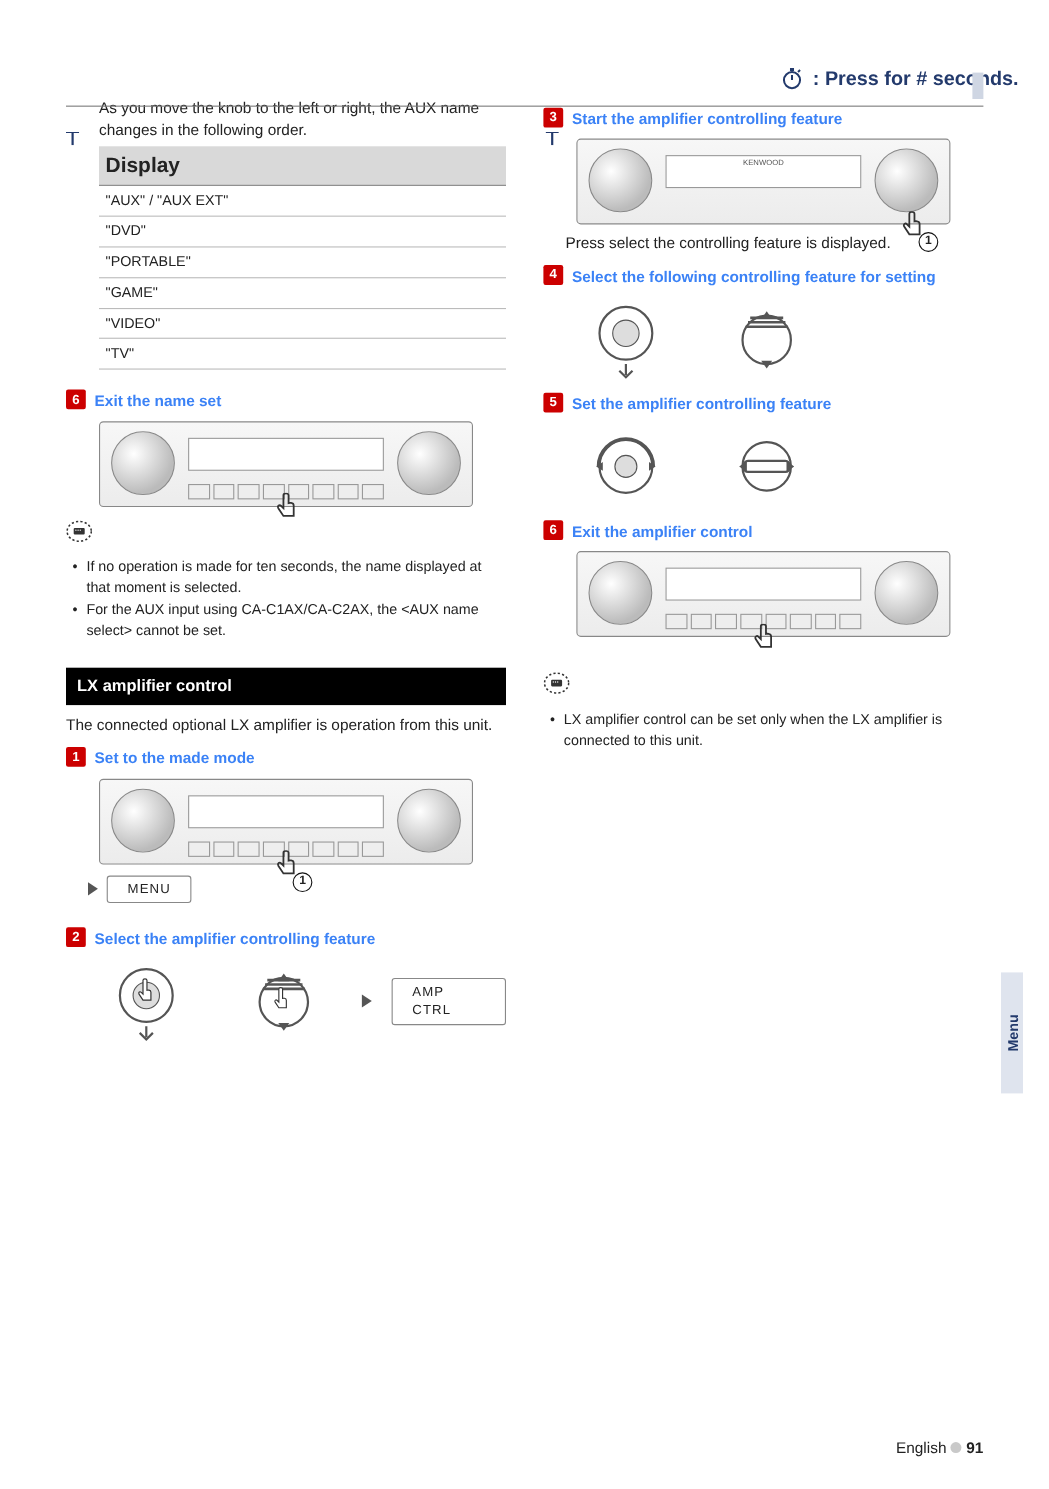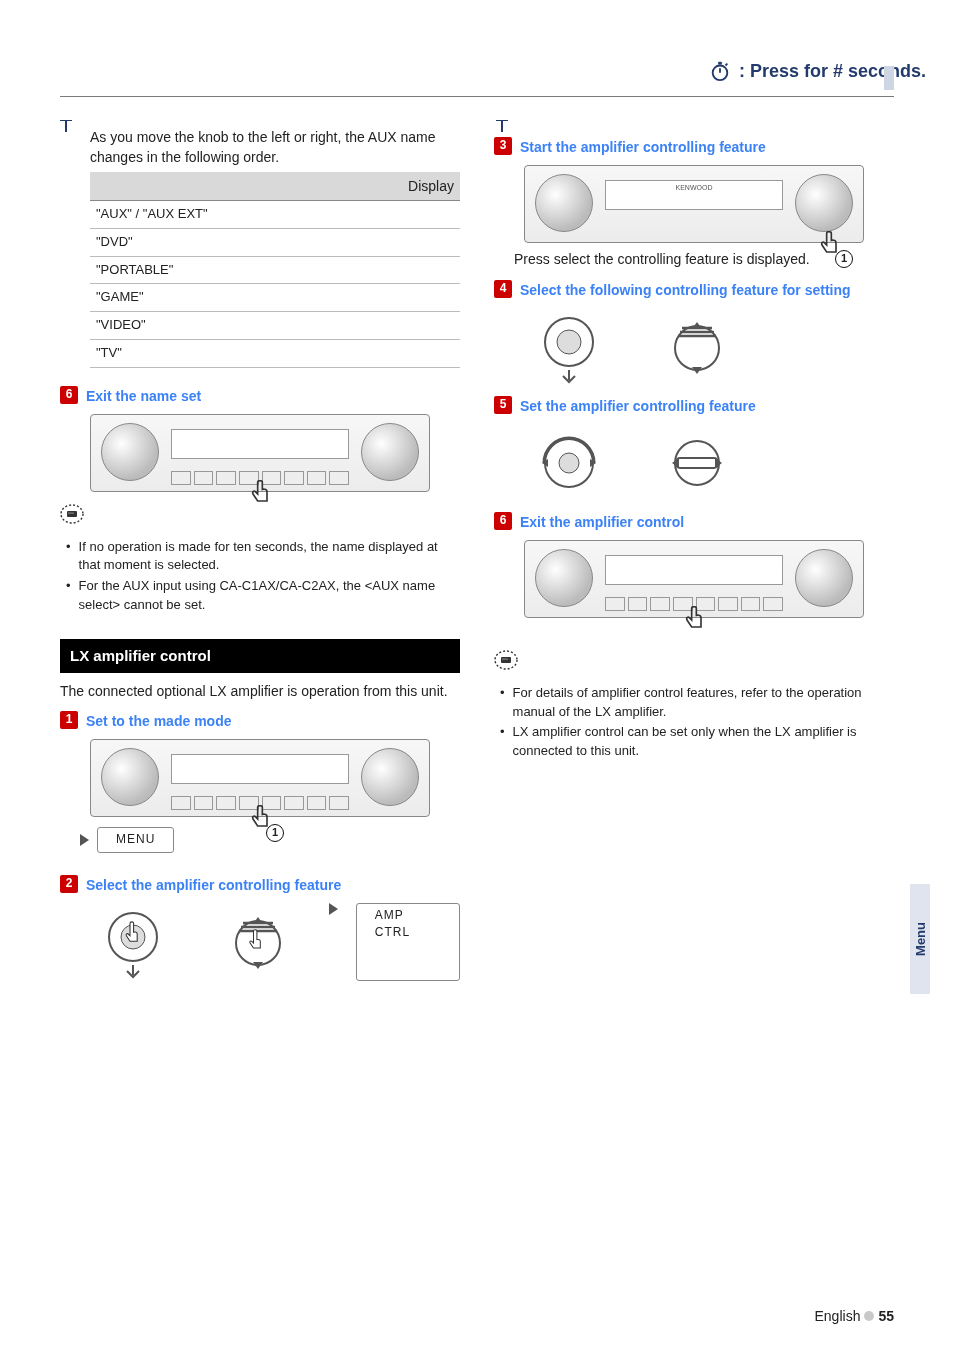--- a/index.html
+++ b/index.html
@@ -7,59 +7,59 @@
   body { position: relative; padding: 40px 60px 0 60px; }
 
   
   .header-strip { position: absolute; top: 60px; left: 0; right: 0; display: flex; justify-content: flex-end; align-items: center; padding-right: 28px; }
   .header-rule { position: absolute; top: 96px; left: 60px; right: 60px; height: 1px; background: #7a7a7a; }
   .header-text { font-weight: 700; font-size: 18px; color: #233a6c; display: flex; align-items: center; gap: 8px; }
   .stopwatch-icon { width: 22px; height: 22px; }
   .header-tab { position: absolute; top: 66px; right: 60px; width: 10px; height: 24px; background: #cfd6e3; }
 
   
-  .columns { display: flex; gap: 34px; margin-top: 87px; }
+  .columns { display: flex; gap: 34px; margin-top: 48px; }
   .col { flex: 1 1 0; min-width: 0; font-size: 14px; line-height: 1.45; }
 
   
   .step { display: flex; align-items: flex-start; gap: 8px; margin: 10px 0 6px 0; }
   .step-num { background: #cc0000; color: #fff; font-weight: 700; font-size: 12px; width: 18px; height: 18px; display: inline-flex; align-items: center; justify-content: center; border-radius: 2px; flex: 0 0 auto; }
   .step-title { font-weight: 700; color: #3b82f6; }
 
   
   .black-heading { background: #000; color: #fff; font-weight: 700; padding: 6px 10px; margin: 24px 0 8px 0; font-size: 15px; }
 
   
   .note-icon-row { margin-top: 10px; }
   .note-icon { width: 24px; height: 24px; }
   .bullets { margin: 6px 0 0 6px; }
   .bullets li { list-style: none; display: flex; gap: 8px; margin: 2px 0; font-size: 13px; color: #222; }
   .bullets li::before { content: "•"; }
 
   
   .display-table { width: 100%; border-collapse: collapse; margin-top: 4px; }
-  .display-table th { text-align: right; background: #d9d9d9; font-weight: 400; font-size: 14px; padding: 4px 6px; border-bottom: 1px solid #888; }
+  .display-table th { text-align: left; background: #d9d9d9; font-weight: 700; font-size: 19px; padding: 4px 6px; border-bottom: 1px solid #888; }
   .display-table td { font-size: 13px; padding: 4px 6px; border-bottom: 1px solid #bbb; }
 
   
   .device { display: flex; justify-content: center; margin: 8px 0 6px 0; }
   .device-wide { width: 340px; height: 78px; border: 1px solid #888; border-radius: 4px; background: linear-gradient(#f7f7f7,#ececec); position: relative; }
   .device-wide .knob-l, .device-wide .knob-r { position: absolute; top: 8px; width: 58px; height: 58px; border-radius: 50%; background: radial-gradient(circle at 35% 35%, #fff, #bbb 70%); border: 1px solid #888; }
   .device-wide .knob-l { left: 10px; }
   .device-wide .knob-r { right: 10px; }
   .device-wide .panel { position: absolute; left: 80px; right: 80px; top: 14px; height: 30px; border: 1px solid #999; background: #fff; }
   .device-wide .buttons { position: absolute; left: 80px; right: 80px; bottom: 6px; height: 14px; display: flex; gap: 3px; }
   .device-wide .buttons span { flex: 1; border: 1px solid #999; background: #eee; }
   .device-wide .finger { position: absolute; left: 50%; bottom: -22px; transform: translateX(-50%); }
   .finger-svg { width: 28px; height: 28px; }
   .finger-badge-1::after { content: "1"; position: absolute; right: -10px; bottom: -4px; width: 16px; height: 16px; border-radius: 50%; background: #fff; border: 1.5px solid #111; font-size: 11px; font-weight: 700; display: flex; align-items: center; justify-content: center; }
 
   .knob-control { width: 110px; height: 78px; display:inline-flex; align-items:center; justify-content:center; border:1px dashed transparent; }
   .knob-control svg { width: 78px; height: 78px; }
-  .knob-row { display:flex; gap:18px; margin:8px 0 6px 20px; }
+  .knob-row { display:flex; gap:18px; align-items:center; margin:8px 0 6px 20px; }
 
   .play-pill { display:inline-flex; align-items:center; gap:8px; margin-left: 20px; margin-top:4px; }
   .tri { width: 0; height: 0; border-top: 6px solid transparent; border-bottom: 6px solid transparent; border-left: 9px solid #555; display:inline-block; }
   .pill { border:1px solid #888; border-radius:3px; padding: 3px 18px; font-size: 12px; letter-spacing: 1px; }
 
   
   .intro { margin-left: 30px; }
 
   
   .side-tab { position:absolute; right: 24px; bottom: 360px; width: 20px; height: 110px; background:#dfe4ee; display:flex; align-items:center; justify-content:center; }
@@ -343,31 +343,28 @@
       <svg class="note-icon" viewBox="0 0 24 24">
           <ellipse cx="12" cy="12" rx="11" ry="9" fill="none" stroke="#333" stroke-width="1.4" stroke-dasharray="2 2"></ellipse>
           <rect x="7" y="9" width="10" height="6" rx="1" fill="#333"></rect>
           <circle cx="9" cy="11" r="0.6" fill="#fff"></circle>
           <circle cx="11" cy="11" r="0.6" fill="#fff"></circle>
           <circle cx="13" cy="11" r="0.6" fill="#fff"></circle>
         </svg>
     </div>
     <ul class="bullets">
       <li>
-          <span>For details of amplifier control features, refer to the operation manual of the LX amplifier.</span>
-        </li>
-      <li>
           <span>LX amplifier control can be set only when the LX amplifier is connected to this unit.</span>
         </li>
     </ul>
 
   </div>
 </div>
 
 <div class="side-tab">
   <span>Menu</span>
 </div>
 
 <div class="footer">
   <span>English</span>
   <span class="dot"></span>
-  <span class="pg">55</span>
+  <span class="pg">91</span>
 </div>
 
 </body></html>

